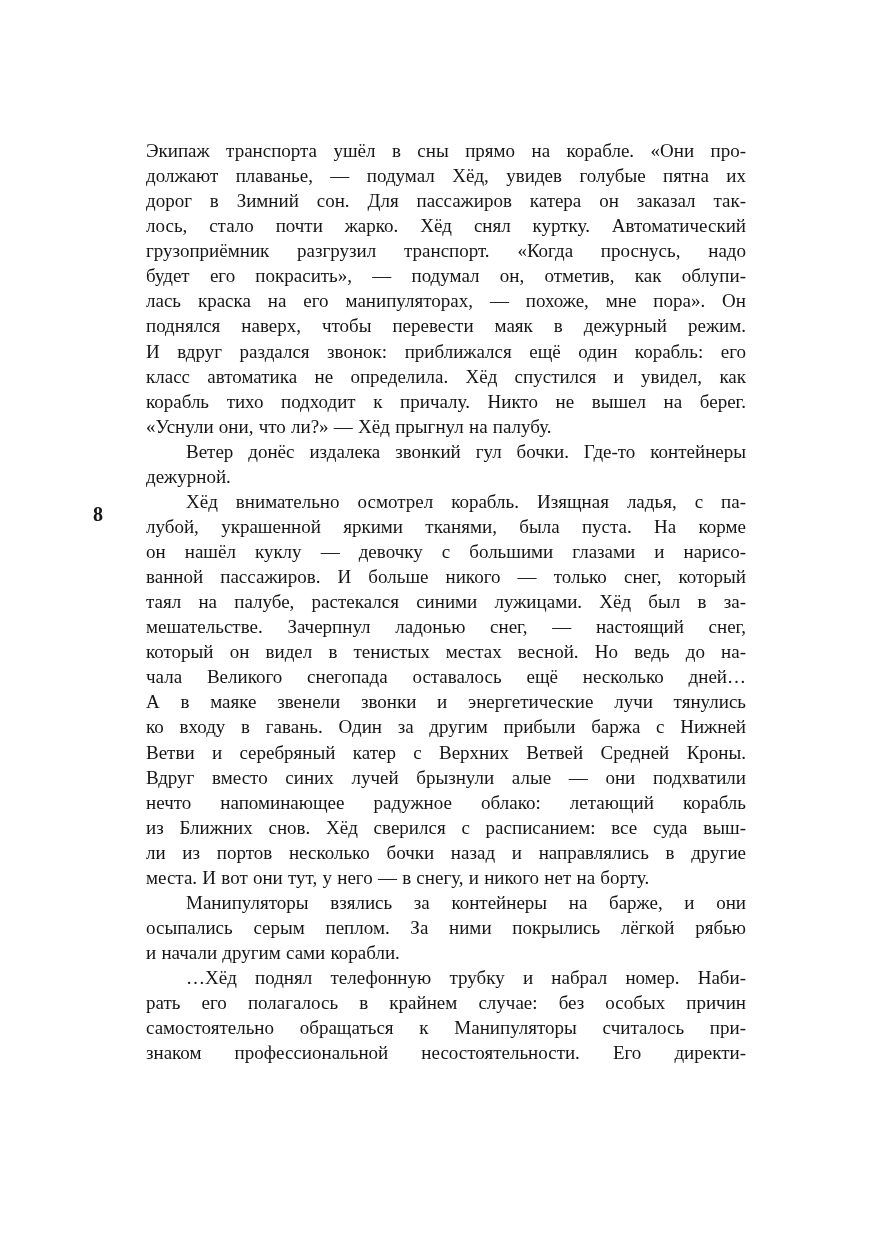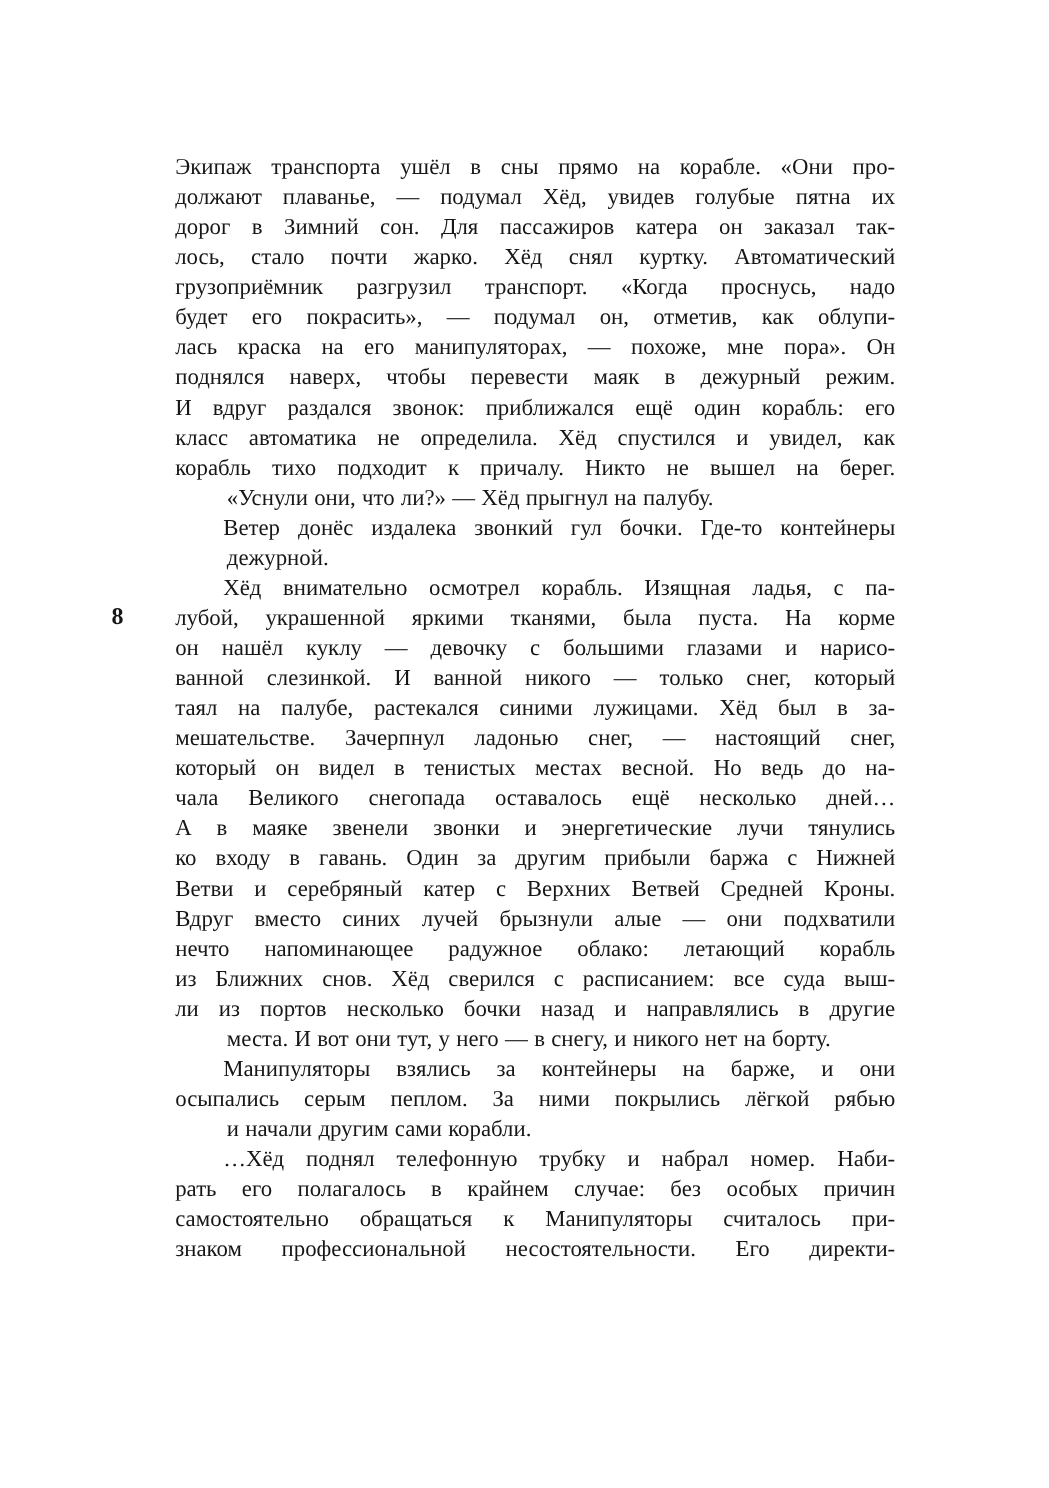--- a/index.html
+++ b/index.html
@@ -24,41 +24,40 @@
     height: 25px;
     line-height: 25px;
     font-size: 20px;
     font-weight: bold;
     color: #161616;
     text-align: left;
   }
   .text-block {
     position: absolute;
     left: 146px;
-    top: 127px;
+    top: 138px;
     width: 600px;
   }
   .paragraph {
     margin: 0;
     padding: 0;
   }
   .line {
     line-height: 25.07px;
     font-size: 19px;
     text-align: justify;
     text-align-last: justify;
     -moz-text-align-last: justify;
     word-spacing: 0.5px;
   }
   .line.indent {
     padding-left: 40px;
   }
   .line.last {
     text-align-last: left;
-    margin-left: 43px;
     -moz-text-align-last: left;
   }
 </style>
 </head>
 <body>
 
 <div class="page">
   <div class="page-number">8</div>
   <div class="text-block" id="text-block">
       <div class="paragraph">
@@ -76,21 +75,21 @@
         <div class="line last">«Уснули они, что ли?» — Хёд прыгнул на палубу.</div>
       </div>
       <div class="paragraph">
         <div class="line indent">Ветер донёс издалека звонкий гул бочки. Где-то контейнеры</div>
         <div class="line last">дежурной.</div>
       </div>
       <div class="paragraph">
         <div class="line indent">Хёд внимательно осмотрел корабль. Изящная ладья, с па-</div>
         <div class="line">лубой, украшенной яркими тканями, была пуста. На корме</div>
         <div class="line">он нашёл куклу — девочку с большими глазами и нарисо-</div>
-        <div class="line">ванной слезинкой. И ванной никого — только снег, который</div>
+        <div class="line">ванной пассажиров. И больше никого — только снег, который</div>
         <div class="line">таял на палубе, растекался синими лужицами. Хёд был в за-</div>
         <div class="line">мешательстве. Зачерпнул ладонью снег, — настоящий снег,</div>
         <div class="line">который он видел в тенистых местах весной. Но ведь до на-</div>
         <div class="line">чала Великого снегопада оставалось ещё несколько дней…</div>
         <div class="line">А в маяке звенели звонки и энергетические лучи тянулись</div>
         <div class="line">ко входу в гавань. Один за другим прибыли баржа с Нижней</div>
         <div class="line">Ветви и серебряный катер с Верхних Ветвей Средней Кроны.</div>
         <div class="line">Вдруг вместо синих лучей брызнули алые — они подхватили</div>
         <div class="line">нечто напоминающее радужное облако: летающий корабль</div>
         <div class="line">из Ближних снов. Хёд сверился с расписанием: все суда выш-</div>

